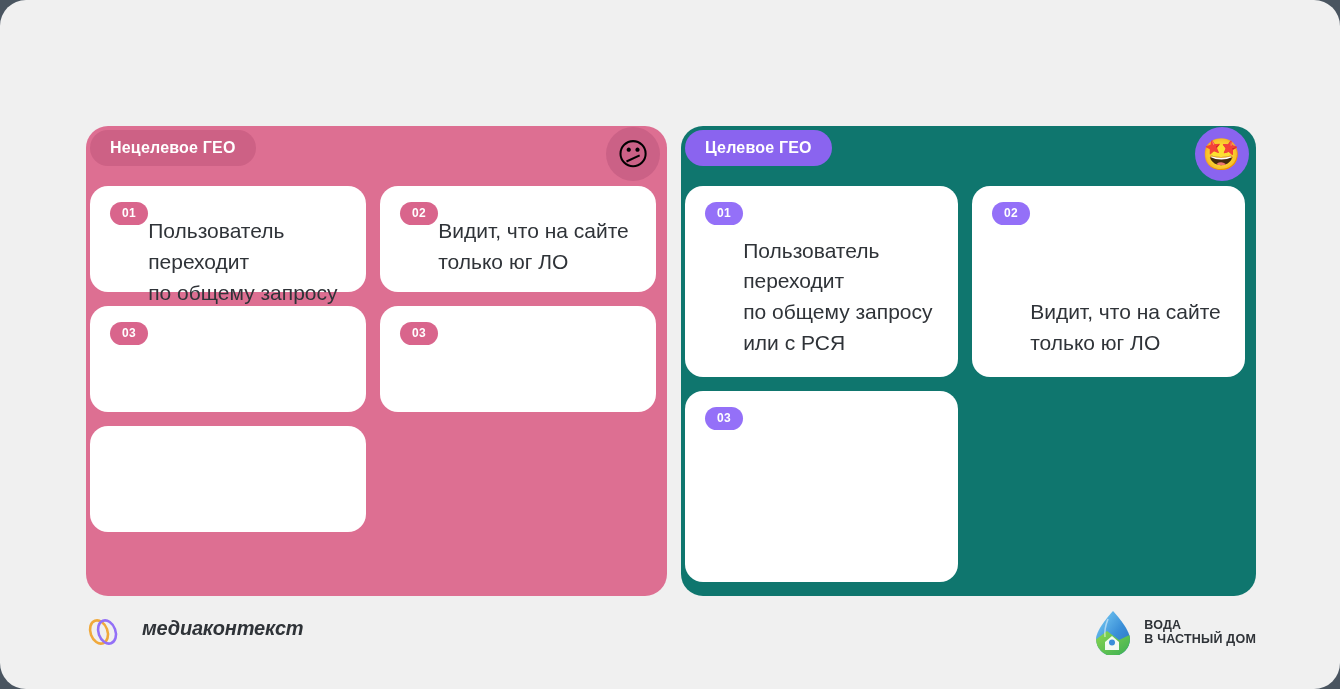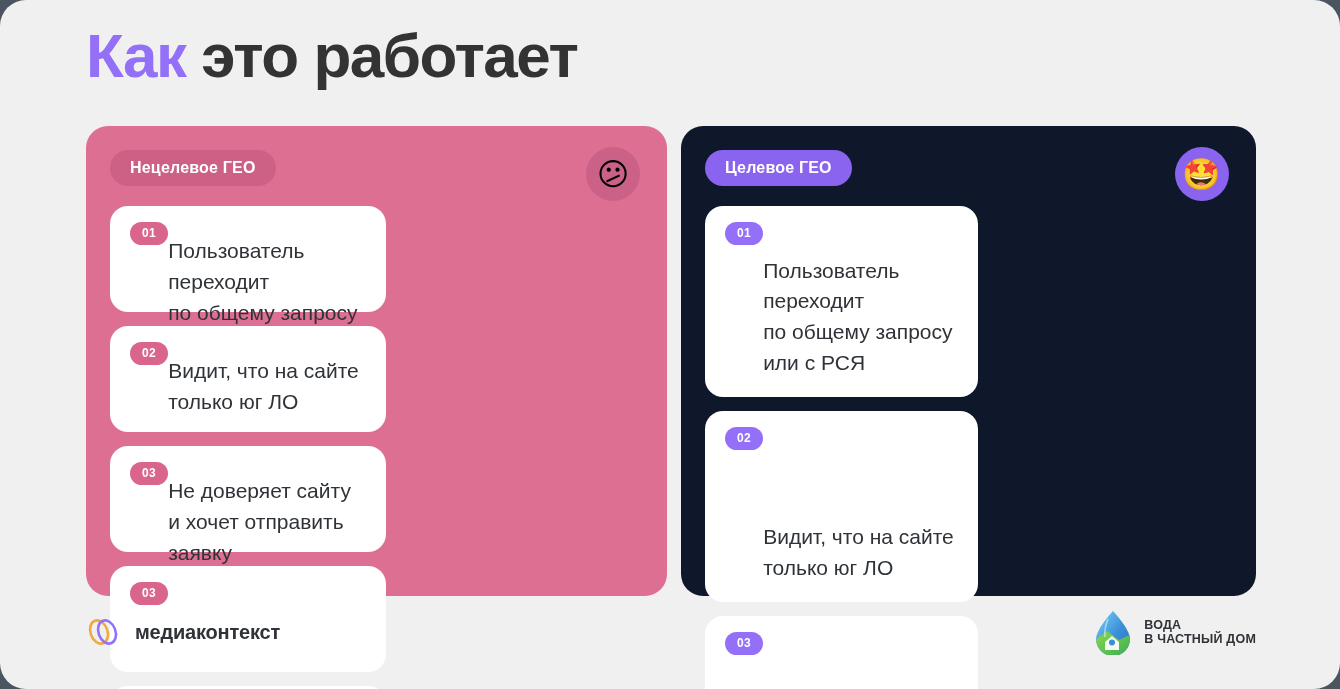--- a/index.html
+++ b/index.html
@@ -40,26 +40,26 @@
     position: absolute;
     left: 86px;
     top: 126px;
     width: 1170px;
     height: 470px;
     display: flex;
     gap: 14px;
   }
   .panel {
     border-radius: 22px;
-    padding: 24px;
+    padding: 4px;
     display: flex;
     flex-direction: column;
   }
   .panel-left  { width: 584px; background: #dd6f92; }
-  .panel-right { width: 578px; background: #0f172a; }
+  .panel-right { width: 578px; background: #0f766e; }
 
   .panel-head {
     position: relative;
     height: 56px;
     flex: none;
   }
   .panel-tag {
     display: inline-block;
     border-radius: 20px;
     padding: 9px 20px;
@@ -135,22 +135,23 @@
     left: 86px;
     right: 84px;
     top: 608px;
     height: 48px;
     display: flex;
     align-items: center;
     justify-content: space-between;
   }
   .logo-left {
     display: flex;
-    align-items: center;
-    gap: 15px;
+    align-items: flex-start;
+    gap: 22px;
+    font-style: italic;
   }
   .logo-left .mark { width: 34px; height: 30px; flex: none; }
   .logo-left .word {
     font-size: 20px;
     font-weight: bold;
     color: #2f3338;
     letter-spacing: -0.2px;
   }
   .logo-right {
     display: flex;
@@ -171,21 +172,20 @@
     color: #2f3338;
     letter-spacing: 0.2px;
     line-height: 1.15;
   }
 </style>
 </head>
 <body>
 
 <div class="page">
 
-  <div class="title"><span class="accent">Как</span><span> это работает</span></div>
 
   <div class="panels">
 
     <div class="panel panel-left">
       <div class="panel-head">
         <span class="panel-tag">Нецелевое ГЕО</span>
         <span class="emoji-circle">😕</span>
       </div>
       <div class="grid">
 
@@ -196,22 +196,20 @@
         </div>
 
         <div class="card">
           <span class="badge">02</span>
           <div class="card-text">Видит, что на сайте
 только юг ЛО</div>
         </div>
 
         <div class="card">
           <span class="badge">03</span>
-          <div class="card-text">Не доверяет сайту
-и хочет отправить заявку</div>
         </div>
 
         <div class="card">
           <span class="badge">03</span>
         </div>
 
         <div class="card">
           
           
         </div>

